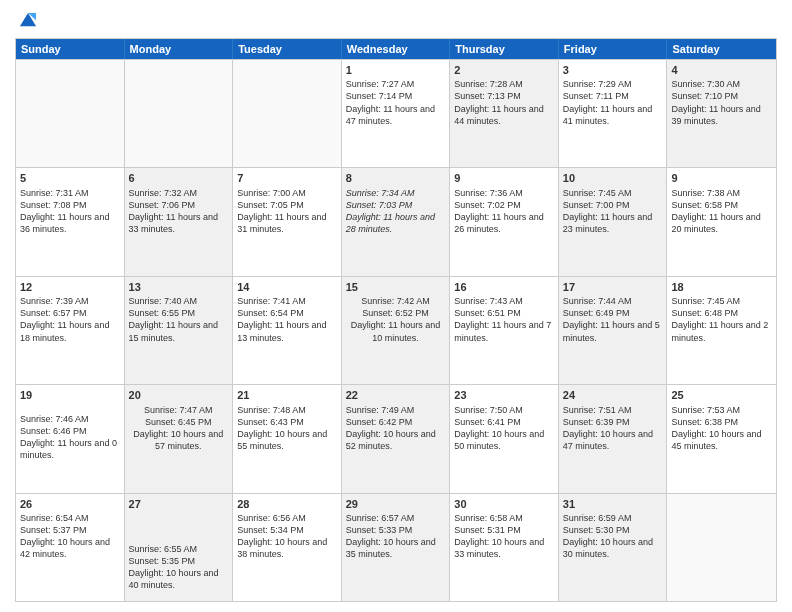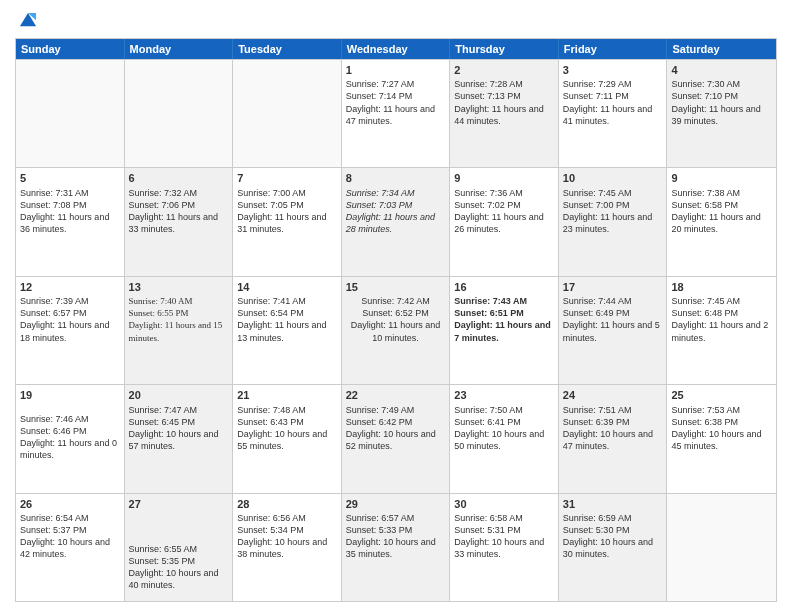--- a/index.html
+++ b/index.html
@@ -215,39 +215,39 @@
         </div>
         <div class="cal-row">
           <div class="cal-cell">
             <span class="day-number">12</span>
             <div class="cell-info" style="white-space: pre-line;">Sunrise: 7:39 AM
 Sunset: 6:57 PM
 Daylight: 11 hours and 18 minutes.</div>
           </div>
           <div class="cal-cell shaded">
             <span class="day-number">13</span>
-            <div class="cell-info" style="white-space: pre-line; font-family: Liberation Serif, serif;">Sunrise: 7:40 AM
+            <div class="cell-info" style="white-space: pre-line;">Sunrise: 7:40 AM
 Sunset: 6:55 PM
 Daylight: 11 hours and 15 minutes.</div>
           </div>
           <div class="cal-cell">
             <span class="day-number">14</span>
             <div class="cell-info" style="white-space: pre-line;">Sunrise: 7:41 AM
 Sunset: 6:54 PM
 Daylight: 11 hours and 13 minutes.</div>
           </div>
           <div class="cal-cell shaded">
             <span class="day-number">15</span>
             <div class="cell-info" style="white-space: pre-line; text-align: center;">Sunrise: 7:42 AM
 Sunset: 6:52 PM
 Daylight: 11 hours and 10 minutes.</div>
           </div>
           <div class="cal-cell">
             <span class="day-number">16</span>
-            <div class="cell-info" style="white-space: pre-line; font-weight: bold;">Sunrise: 7:43 AM
+            <div class="cell-info" style="white-space: pre-line;">Sunrise: 7:43 AM
 Sunset: 6:51 PM
 Daylight: 11 hours and 7 minutes.</div>
           </div>
           <div class="cal-cell shaded">
             <span class="day-number">17</span>
             <div class="cell-info" style="white-space: pre-line;">Sunrise: 7:44 AM
 Sunset: 6:49 PM
 Daylight: 11 hours and 5 minutes.</div>
           </div>
           <div class="cal-cell">
@@ -259,21 +259,21 @@
         </div>
         <div class="cal-row">
           <div class="cal-cell">
             <span class="day-number">19</span>
             <div class="cell-info" style="white-space: pre-line; margin-top: 10px;">Sunrise: 7:46 AM
 Sunset: 6:46 PM
 Daylight: 11 hours and 0 minutes.</div>
           </div>
           <div class="cal-cell shaded">
             <span class="day-number">20</span>
-            <div class="cell-info" style="white-space: pre-line;">Sunrise: 7:47 AM
+            <div class="cell-info" style="white-space: pre-line; text-align: center;">Sunrise: 7:47 AM
 Sunset: 6:45 PM
 Daylight: 10 hours and 57 minutes.</div>
           </div>
           <div class="cal-cell">
             <span class="day-number">21</span>
             <div class="cell-info" style="white-space: pre-line;">Sunrise: 7:48 AM
 Sunset: 6:43 PM
 Daylight: 10 hours and 55 minutes.</div>
           </div>
           <div class="cal-cell shaded">

